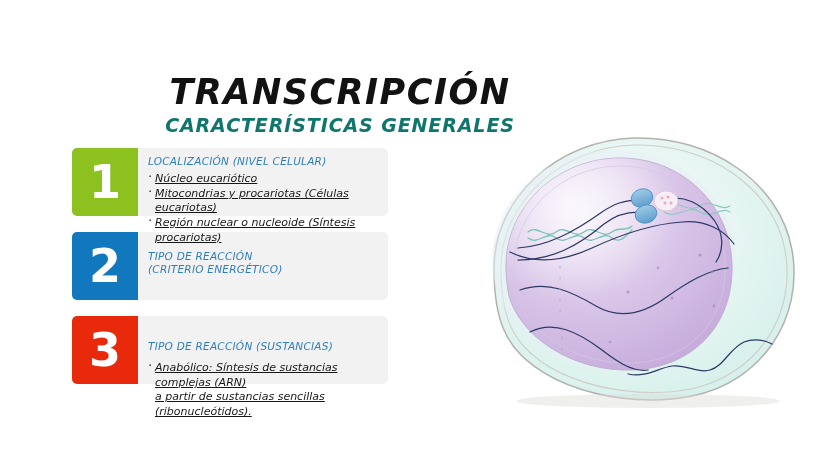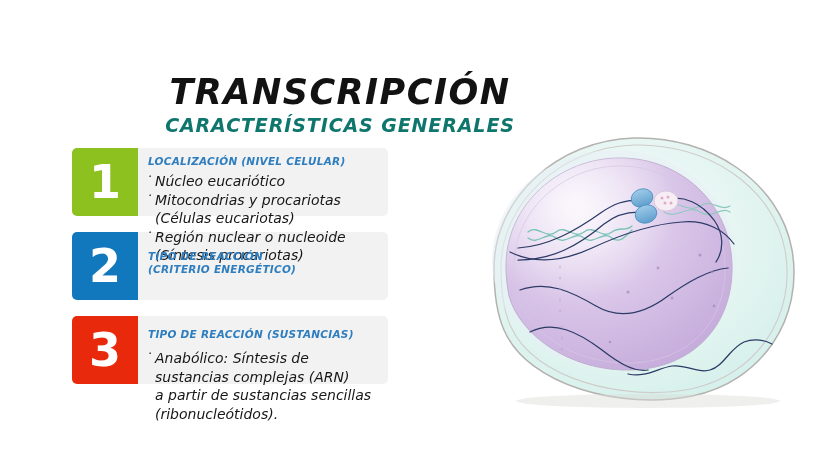--- a/index.html
+++ b/index.html
@@ -90,57 +90,58 @@
     position: absolute;
     left: 76px;
     top: 6px;
     right: 8px;
     z-index: 3;
   }
   .point-heading {
     font-family: "DejaVu Sans", "Liberation Sans", sans-serif;
     font-style: italic;
     font-size: 10.5px;
-    font-weight: 700;
+    font-weight: 400;
     letter-spacing: 0.25px;
     color: #2e7ebf;
     line-height: 1.28;
     margin: 0 0 1px 0;
   }
   .point-bullets {
     margin: 0;
     padding: 0;
     list-style: none;
   }
   .point-bullets li {
     font-family: "DejaVu Sans", "Liberation Sans", sans-serif;
     font-style: italic;
-    font-size: 14px;
+    font-size: 11px;
     font-weight: 400;
     color: #171717;
     line-height: 1.32;
     padding-left: 7px;
     position: relative;
     white-space: pre-line;
+    text-decoration: underline;
   }
   .point-bullets li::before {
     content: "\00b7";
     position: absolute;
     left: 0;
     top: -1px;
     font-size: 12px;
     line-height: 1.1;
     color: #171717;
   }
   
   .row-tight .point-body { top: 18px; }
   .row-tight .point-heading { width: 150px; }
   .row-tight .point-bullets { margin-top: -11px; }
 
-  .row-3 .point-body { top: 12px; }
+  .row-3 .point-body { top: 24px; }
   .row-3 .point-bullets { margin-top: 8px; }
   .row-1 .point-body { top: 7px; }
   .row-1 .point-bullets { margin-top: 4px; }
 
   
   #cell-illustration {
     position: absolute;
     left: 462px;
     top: 120px;
     width: 348px;

